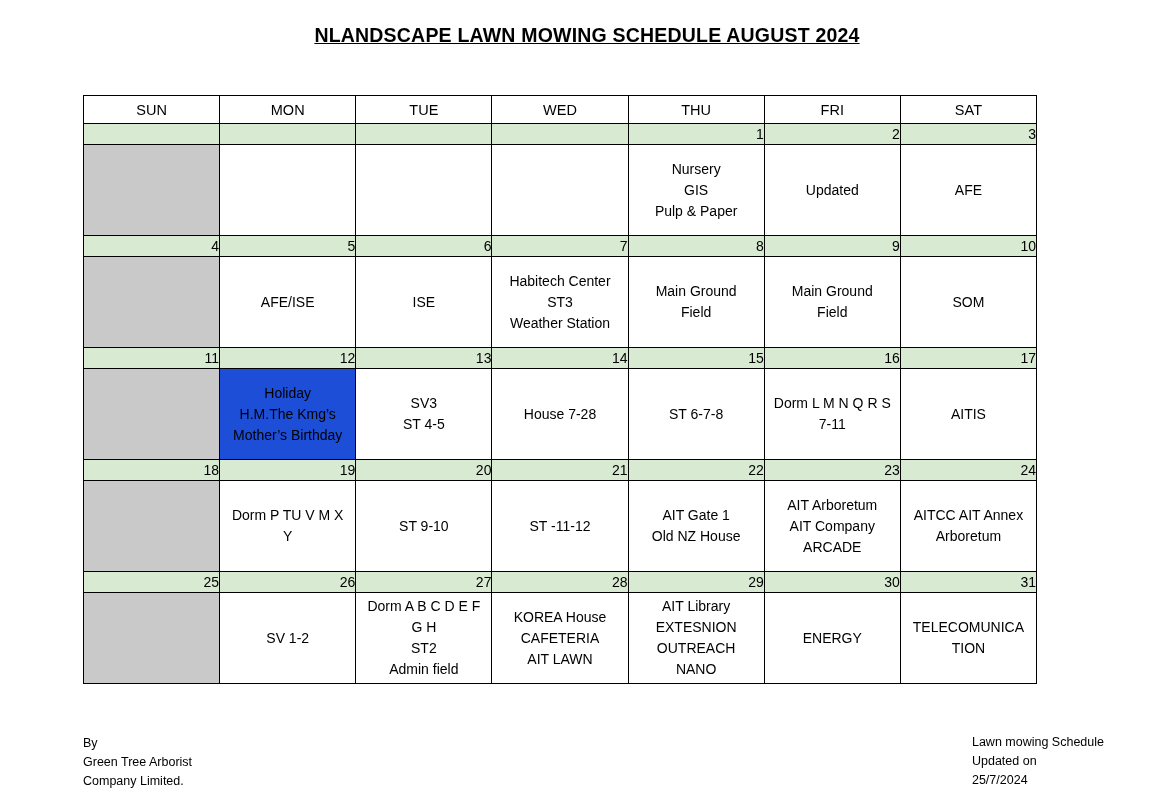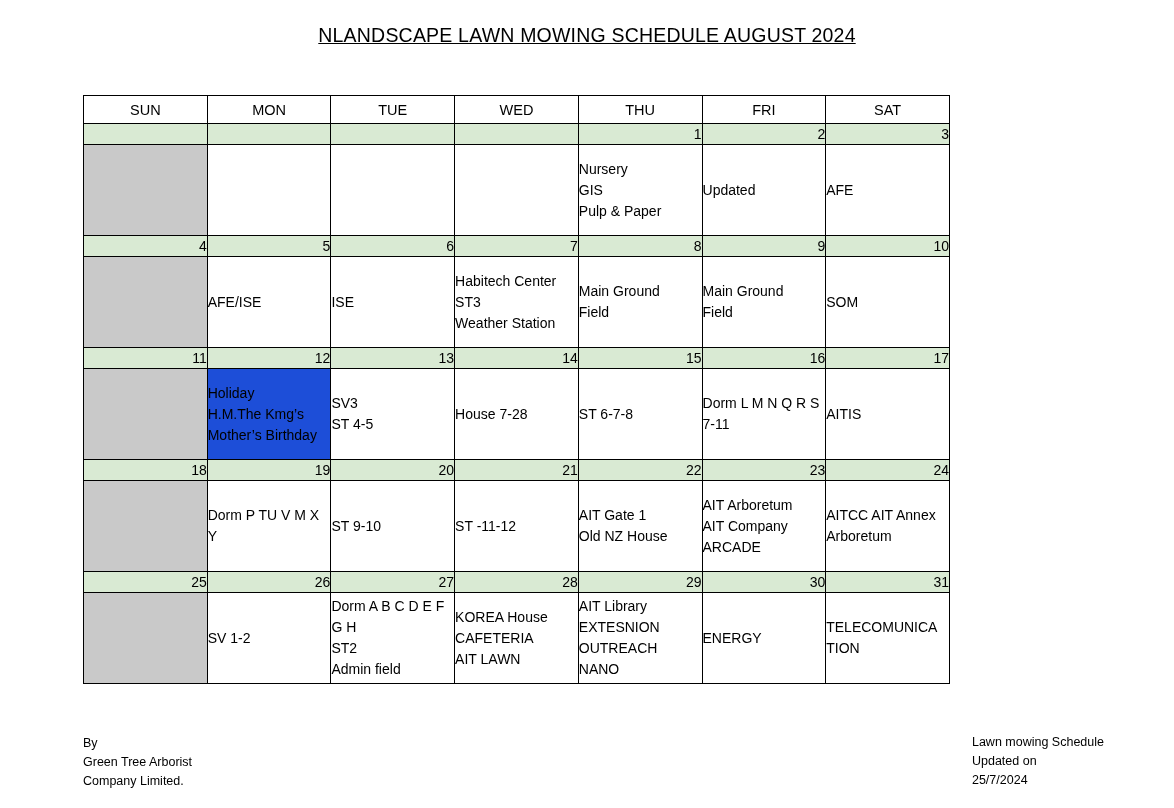--- a/index.html
+++ b/index.html
@@ -17,36 +17,36 @@
   }
   .page {
     width: 1174px;
     height: 808px;
     position: relative;
     box-sizing: border-box;
   }
   .title {
     text-align: center;
     font-size: 19.5px;
-    font-weight: normal;
+    font-weight: bold;
     text-decoration: underline;
     letter-spacing: 0.2px;
     margin: 24px 0 0 0;
     padding: 0;
   }
   .cal-wrap {
     position: absolute;
     left: 83px;
     top: 71px;
     width: 1021px;
   }
   table.calendar {
     border-collapse: collapse;
     table-layout: fixed;
-    width: 867px;
+    width: 954px;
   }
   table.calendar td, table.calendar th {
     border: 1px solid #000000;
     padding: 0;
     vertical-align: middle;
   }
   th.dow {
     height: 27px;
     font-size: 14.5px;
     font-weight: normal;
@@ -59,21 +59,21 @@
     text-align: right;
     font-size: 14px;
     padding-right: 6px;
     line-height: 20px;
   }
   td.datecell.empty {
     background: #d9ead3;
   }
   td.eventcell {
     height: 90px;
-    text-align: left;
+    text-align: center;
     font-size: 14px;
     line-height: 21px;
     background: #ffffff;
     padding: 2px 4px;
   }
   td.eventcell.shaded {
     background: #c9c9c9;
   }
   td.eventcell.holiday {
     background: #1d4ed8;

